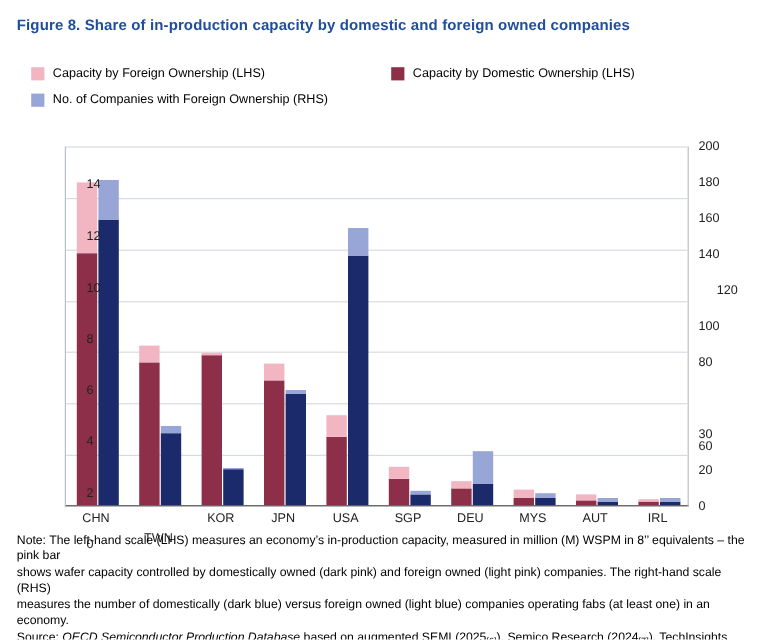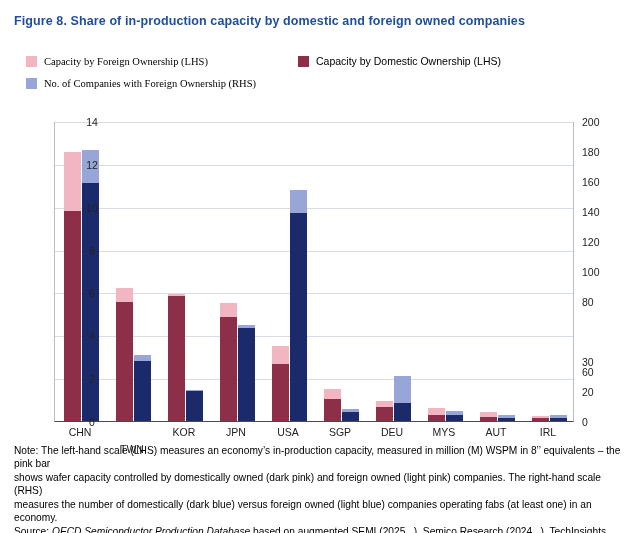--- a/index.html
+++ b/index.html
@@ -41,21 +41,21 @@
     display: flex;
     flex-direction: row;
     align-items: center;
     height: 22px;
   }
   .legend-item {
     display: flex;
     flex-direction: row;
     align-items: center;
   }
-  .legend-item.first { width: 272px; font-family: Liberation Serif, serif; }
+  .legend-item.first { width: 300px; }
   .swatch {
     width: 11px;
     height: 11px;
     margin-right: 7px;
     flex: none;
   }
   .legend-label { white-space: nowrap; }
 
   
   .plot-wrap {
@@ -82,21 +82,21 @@
     width: 100%;
     height: 1px;
     background: #d7dbe2;
   }
   .ytick-l, .ytick-r {
     position: absolute;
     font-size: 10.5px;
     color: #222;
     line-height: 10px;
   }
-  .ytick-l { right: 528px; text-align: center; width: 40px; }
+  .ytick-l { right: 528px; text-align: left; width: 40px; margin-top: 32px; }
   .ytick-r { left: 582px; text-align: left; width: 48px; }
   .bar {
     position: absolute;
     bottom: 0;
   }
   .xlabel {
     position: absolute;
     top: 316px;
     font-size: 10.5px;
     color: #222;
@@ -203,21 +203,21 @@
         <div class="ytick-l" style="top: 49.8571px;">12</div>
         <div class="ytick-l" style="top: 7px;">14</div>
       </div>
     <div id="yticks-right">
         <div class="ytick-r" style="top: 307px;">0</div>
         <div class="ytick-r" style="top: 277px;">20</div>
         <div class="ytick-r" style="top: 247px;">30</div>
         <div class="ytick-r" style="top: 217px; margin-top: 40px;">60</div>
         <div class="ytick-r" style="top: 187px;">80</div>
         <div class="ytick-r" style="top: 157px;">100</div>
-        <div class="ytick-r" style="top: 127px;">120</div>
+        <div class="ytick-r" style="top: 127px; text-align: center;">120</div>
         <div class="ytick-r" style="top: 97px;">140</div>
         <div class="ytick-r" style="top: 67px;">160</div>
         <div class="ytick-r" style="top: 37px;">180</div>
         <div class="ytick-r" style="top: 7px;">200</div>
       </div>
     <div id="xlabels">
         <div class="xlabel" style="left: 55px; width: 50px;">CHN</div>
         <div class="xlabel" style="left: 107px; width: 50px; margin-top: 17px;">TWN</div>
         <div class="xlabel" style="left: 159px; width: 50px;">KOR</div>
         <div class="xlabel" style="left: 211px; width: 50px;">JPN</div>

